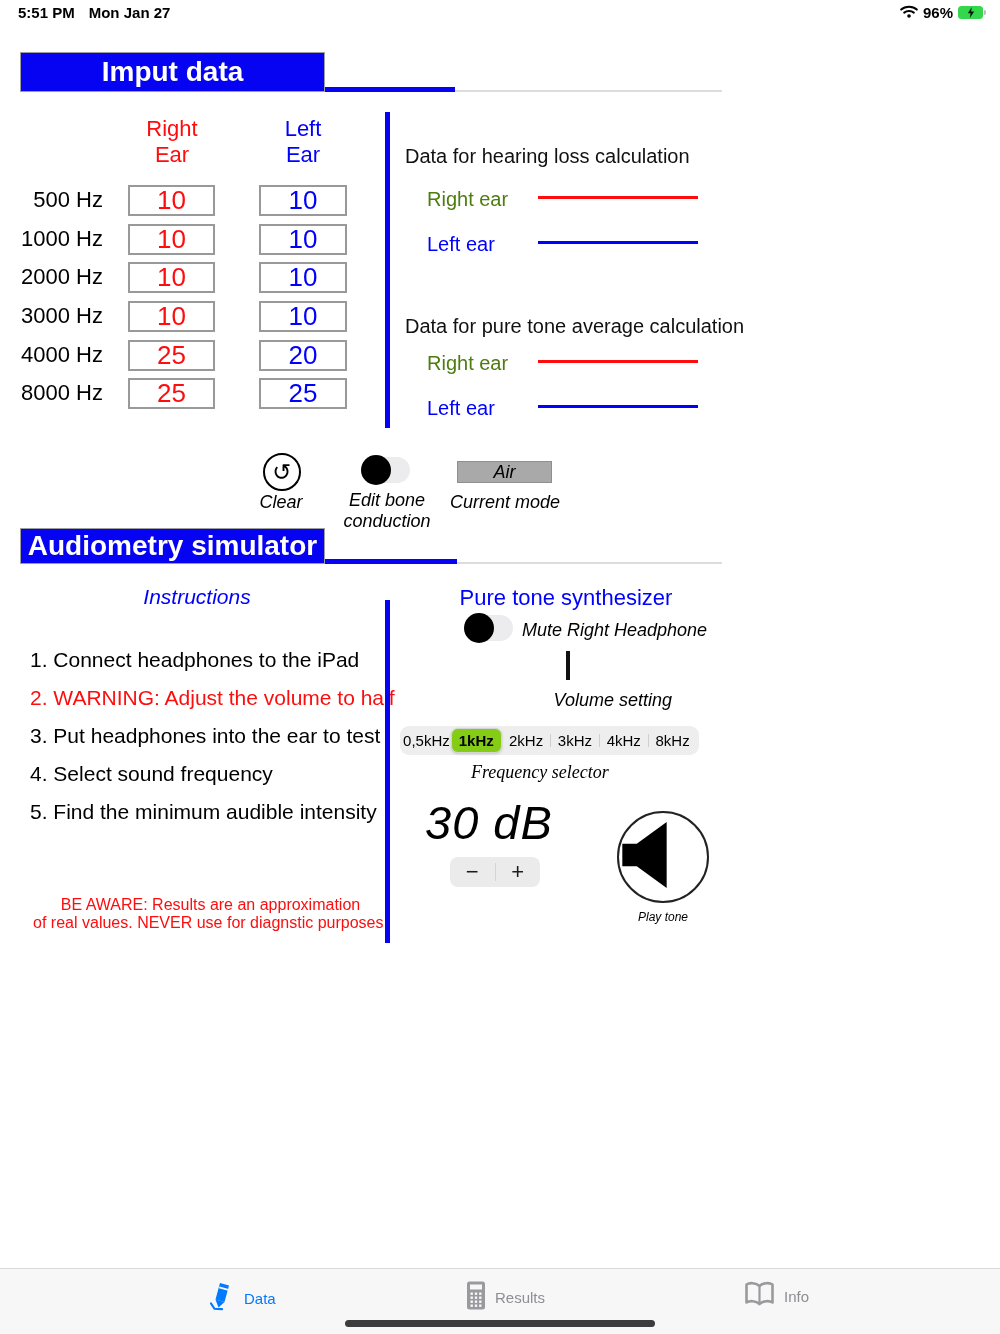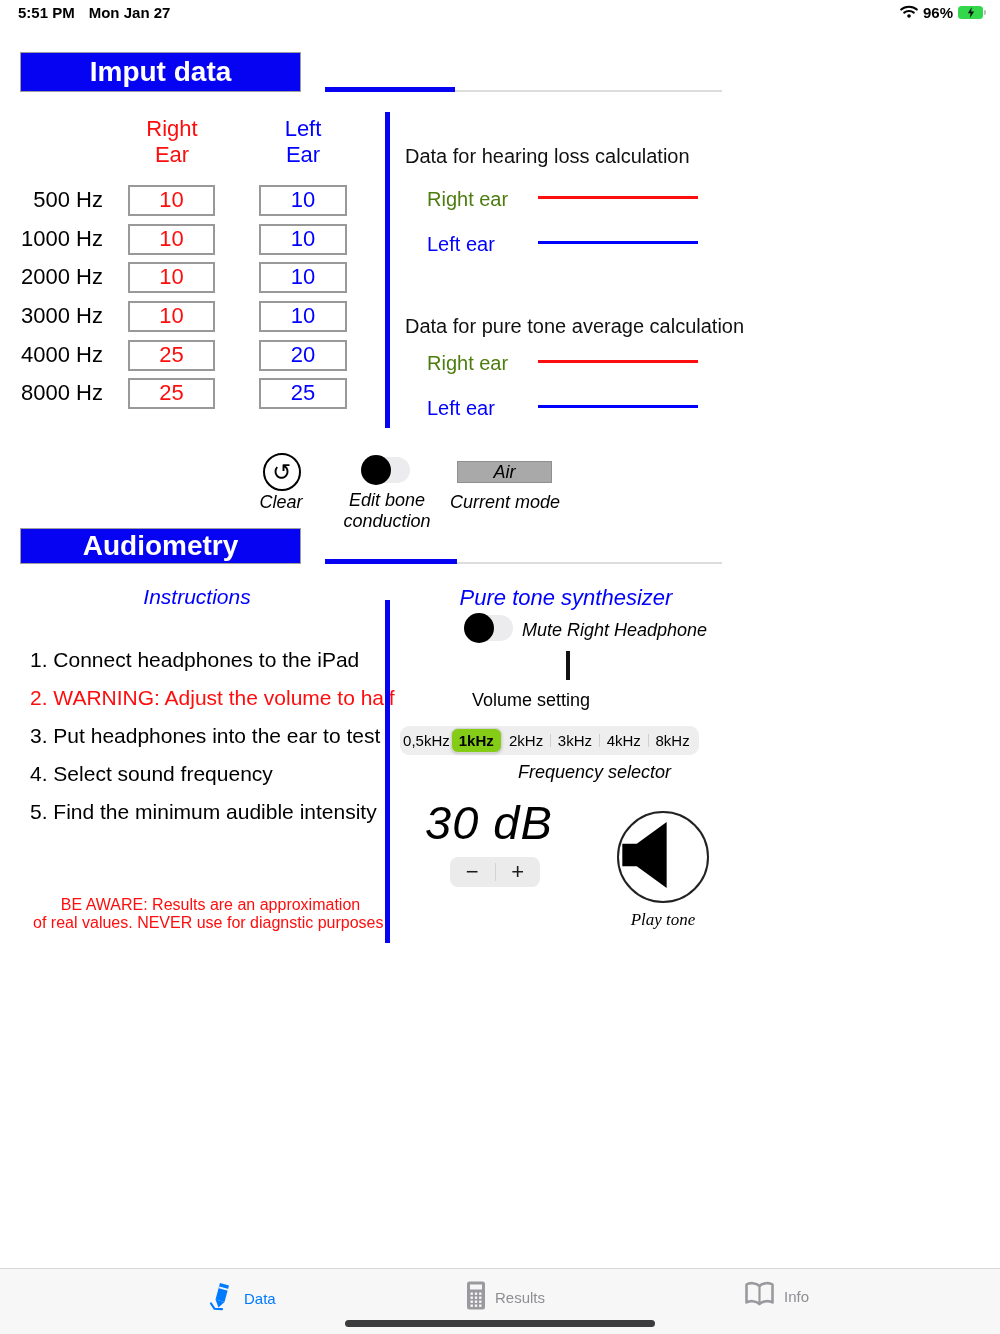--- a/index.html
+++ b/index.html
@@ -7,40 +7,40 @@
   #screen{position:relative;width:1000px;height:1334px;background:#fff;overflow:hidden;}
   .abs{position:absolute;}
 
   
   #status-left{top:4px;left:18px;display:flex;gap:14px;font-size:15px;font-weight:600;}
   #status-right{top:4px;right:14px;display:flex;align-items:center;gap:5px;font-size:15px;font-weight:600;}
   .batt-body{width:25px;height:13px;background:#32d74b;border-radius:3.5px;display:flex;align-items:center;justify-content:center;}
   .batt-cap{width:2px;height:5px;background:#b9b9bd;border-radius:0 2px 2px 0;margin-left:1px;}
 
   
-  .banner{left:20px;width:281px;background:#0503f2;color:#fff;font-weight:700;font-size:28px;text-align:center;border:1px solid #9e9e9e;box-sizing:border-box;}
+  .banner{left:20px;width:305px;background:#0503f2;color:#fff;font-weight:700;font-size:28px;text-align:center;border:1px solid #9e9e9e;box-sizing:border-box;}
   #banner-input{top:52px;height:40px;line-height:38px;}
   #banner-sim{top:528px;height:36px;line-height:34px;}
   .u-blue{background:#0503f2;height:5px;}
   .u-gray{background:#dcdcdc;height:2px;}
   #u1b{left:325px;top:87px;width:130px;}
   #u1g{left:455px;top:90px;width:267px;}
   #u2b{left:325px;top:559px;width:132px;}
   #u2g{left:457px;top:562px;width:265px;}
   .vdiv{width:5px;background:#0503f2;}
   #vdiv1{left:385px;top:112px;height:316px;}
   #vdiv2{left:385px;top:600px;height:343px;}
 
   
   .colhdr{top:116px;width:90px;text-align:center;font-size:22px;line-height:26px;}
   #hdr-right{left:127px;color:#fd0d0d;}
   #hdr-left{left:258px;color:#0000fe;}
   .row{left:20px;height:32px;display:flex;align-items:center;}
   .freq-label{width:83px;text-align:right;font-size:22px;}
-  .val-input{box-sizing:border-box;width:87px;height:31px;border:2px solid #999;background:#fff;text-align:center;font-size:22px;font-family:inherit;padding:0;margin-left:25px;}
+  .val-input{box-sizing:border-box;width:87px;height:31px;border:2px solid #999;background:#fff;text-align:center;font-size:26px;font-family:inherit;padding:0;margin-left:25px;}
   .val-input.right{color:#fd0d0d;}
   .val-input.left{color:#0000fe;margin-left:44px;width:88px;}
 
   
   .calc-title{font-size:20px;color:#111;}
   .ear-label{font-size:20px;}
   .ear-label.r{color:#4d7c0f;}
   .ear-label.l{color:#0000fe;}
   .leg-line{width:160px;height:3px;}
   .leg-line.r{background:#fd0d0d;}
@@ -58,37 +58,37 @@
   #mode-label{left:445px;top:492px;width:120px;}
 
   
   #instr-title{left:119px;top:585px;width:156px;text-align:center;color:#0000fe;font-style:italic;font-size:21px;}
   #instr-list{left:30px;top:649px;width:360px;}
   .instr-item{font-size:21px;line-height:22px;margin-bottom:16px;white-space:nowrap;}
   .instr-item.warn{color:#fd0d0d;}
   #be-aware{left:23px;top:896px;width:375px;text-align:center;color:#fd0d0d;font-size:16px;line-height:17.5px;}
 
   
-  #synth-title{left:416px;top:585px;width:300px;text-align:center;color:#0000fe;font-style:italic;font-size:22px;}
+  #synth-title{left:416px;top:585px;width:300px;text-align:center;color:#0000fe;font-size:22px;}
   #mute-toggle{left:465px;top:615px;}
   #mute-label{left:522px;top:620px;font-style:italic;font-size:18px;}
   #vol-bar{left:566px;top:651px;width:4px;height:29px;background:#111;cursor:pointer;}
-  #vol-label{left:472px;top:690px;width:200px;text-align:left;font-size:18px;}
+  #vol-label{left:472px;top:690px;width:200px;text-align:right;font-style:italic;font-size:18px;}
   #freq-seg{left:400px;top:726px;width:299px;height:29px;background:#eeeeef;border-radius:9px;display:flex;padding:2px;box-sizing:border-box;}
   .seg{flex:1;display:flex;align-items:center;justify-content:center;font-size:15px;position:relative;cursor:pointer;}
   .seg.selected{background:#84cc16;border-radius:7px;font-weight:600;border:0.5px solid #d4d4d6;box-shadow:0 1px 3px rgba(0,0,0,0.18);}
   .seg:not(.selected)+.seg:not(.selected)::before{content:'';position:absolute;left:0;top:6px;bottom:6px;width:1px;background:#cfcfd2;}
-  #freq-label{left:471px;top:762px;width:200px;text-align:right;font-style:italic;font-size:18px;}
+  #freq-label{left:471px;top:762px;width:200px;text-align:left;font-style:italic;font-size:18px;font-family:Liberation Serif, serif;}
   #db-value{left:425px;top:795px;font-size:47px;font-style:italic;letter-spacing:1px;}
   #stepper{left:450px;top:857px;width:90px;height:30px;background:#ebebec;border-radius:8px;display:flex;align-items:stretch;}
   .step-btn{flex:1;display:flex;align-items:center;justify-content:center;font-size:22px;color:#1c1c1e;cursor:pointer;}
   .step-div{width:1px;background:#d4d4d6;margin:6px 0;}
   #adjust-label{left:397px;top:896px;width:200px;text-align:center;font-style:italic;font-size:18px;line-height:19px;}
   #play-btn{left:617px;top:811px;width:92px;height:92px;border:2px solid #222;border-radius:50%;box-sizing:border-box;display:flex;align-items:center;padding-left:3px;background:#fff;cursor:pointer;}
-  #play-label{left:613px;top:910px;width:100px;text-align:center;font-style:italic;font-size:17px;font-family:Liberation Serif, serif;}
+  #play-label{left:613px;top:910px;width:100px;text-align:center;font-style:italic;font-size:12px;}
 
   
   #tabbar{left:0;top:1268px;width:1000px;height:66px;background:#f7f7f8;border-top:1px solid #d9d9d9;box-sizing:border-box;}
   .tab{position:absolute;top:12px;display:flex;align-items:center;gap:9px;cursor:pointer;}
   .tab-label{font-size:15px;color:#8e8e93;}
   .tab.active .tab-label{color:#007aff;}
   #tab-data{left:208px;}
   #tab-results{left:466px;}
   #tab-info{left:744px;}
   #home-indicator{left:345px;top:1320px;width:310px;height:7px;border-radius:4px;background:#3c3c3e;cursor:pointer;}

